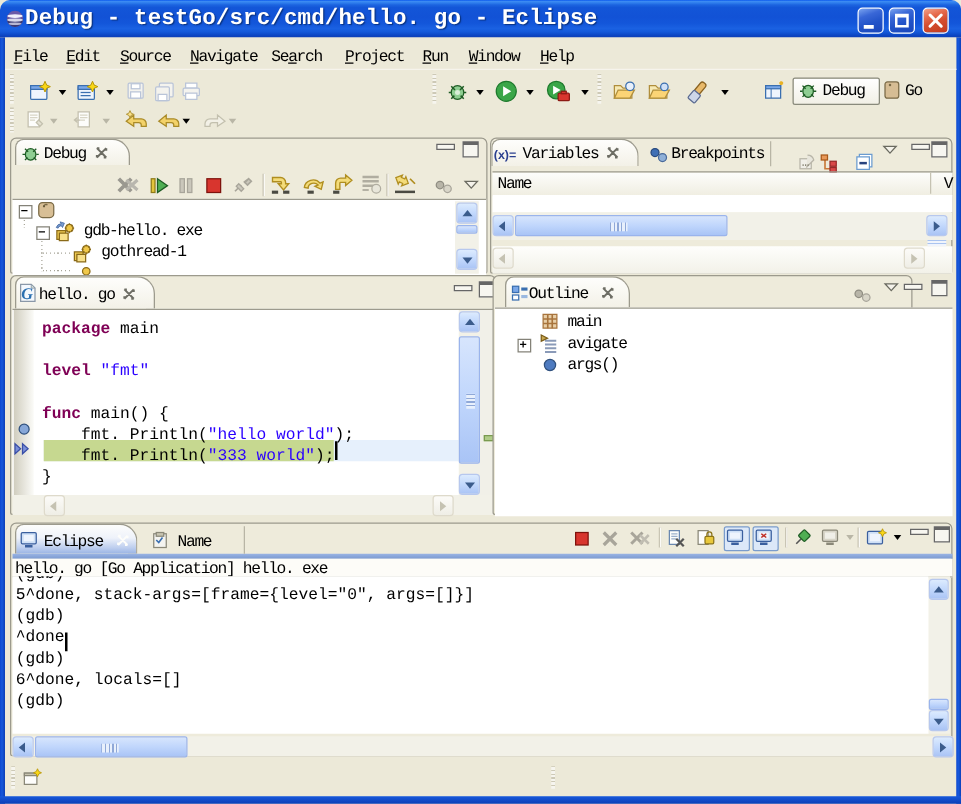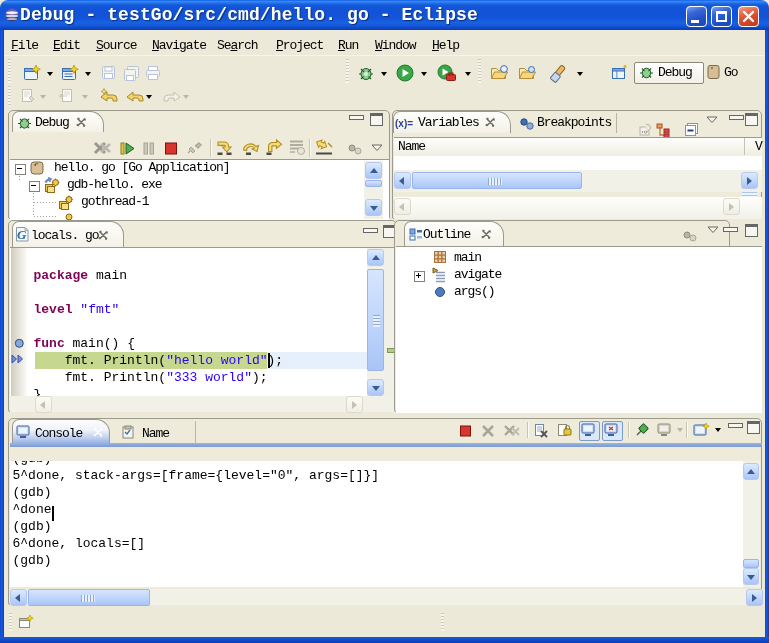--- a/index.html
+++ b/index.html
@@ -308,21 +308,20 @@
       </div>
 
   <div class="abs" style="left:5px;top:4px;width:9px;height:9px;border:1px solid #848278;background:#fff;">
         <div class="abs" style="left:1px;top:3px;width:5px;height:1px;background:#000;"></div>
       </div>
   <svg style="left:20px;top:0px" width="15" height="16">
    <path d="M4 2 h6 a3 3 0 0 1 3 3 v6 a3 3 0 0 1 -3 3 h-6 a3 3 0 0 1 -3 -3 v-6 a3 3 0 0 1 3 -3z" fill="#d8bf96" stroke="#7a6a46"></path>
    <path d="M5 5 a2 2 0 0 1 3 -1" fill="none" stroke="#7a6a46" stroke-width="1.1"></path>
    <circle cx="5.2" cy="5" r="0.9" fill="#6a5a3a"></circle>
   </svg>
-  <div class="abs treetext" style="left:44px;top:0px;">hello. go [Go Application]</div>
 
   <div class="abs" style="left:19px;top:21px;width:9px;height:9px;border:1px solid #848278;background:#fff;">
         <div class="abs" style="left:1px;top:3px;width:5px;height:1px;background:#000;"></div>
       </div>
   <svg style="left:34px;top:17px" width="16" height="16">
    <path d="M1 5 q1 -3 4 -3 l-1 -1.5 3.5 1 -1.5 3.5 -1 -1.5 q-2.5 0.5 -2.5 2z" fill="#7a9ccc" stroke="#3a5f9e" stroke-width="0.6"></path>
    <rect x="1.5" y="7.5" width="7" height="7" fill="#f0cc52" stroke="#8a6a18"></rect>
    <rect x="3.5" y="9.5" width="7" height="6" fill="#f8e08a" stroke="#8a6a18"></rect>
    <circle cx="11.5" cy="5.5" r="3" fill="#f0c84a" stroke="#8a6a18"></circle>
    <path d="M11.5 1.5 v1.5 M11.5 8 v1.5 M7.8 5.5 h1.5 M13.8 5.5 h1.5 M9 3 l1 1 M14 8 l-1 -1 M9 8 l1 -1 M14 3 l-1 1" stroke="#8a6a18" stroke-width="0.9"></path>
@@ -415,21 +414,21 @@
 </div>
 
 <div class="abs panel" id="editorpanel" style="left:8px;top:220px;width:389px;height:192px;">
 
  <div class="tab-sel" style="left:3px;top:0px;width:112px;height:26px;border-radius:7px 14px 0 0;"></div>
  <svg style="left:7px;top:6px" width="13" height="15">
   <path d="M0.5 0.5 h8.5 l3 3 v10.5 h-11.5z" fill="#f4f8fd" stroke="#8a98a8"></path>
   <path d="M9 0.5 v3 h3z" fill="#d8e4d8" stroke="#8a98a8" stroke-width="0.7"></path>
   <text x="1" y="12" font-size="13" font-weight="bold" font-style="italic" fill="#2a6fb0" font-family="Liberation Serif">G</text>
  </svg>
- <div class="abs tabtext" style="left:22px;top:7px;">locals. go</div>
+ <div class="abs tabtext" style="left:22px;top:7px;">hello. go</div>
  <svg style="left:89px;top:9px" width="11" height="11">
    <path d="M1.5 1.5 L9 9 M9 1.5 L1.5 9 M1.5 1.5 l2 -0 M9 1.5 l0 2 M9 9 l-2 0 M1.5 9 l0 -2" stroke="#6d6d64" stroke-width="1.6" fill="none"></path>
  </svg>
 
  <div class="abs" style="left:354px;top:7px;width:13px;height:3px;border:1px solid #666;background:#f7f6f0;"></div>
  <div class="abs" style="left:374px;top:4px;width:11px;height:9px;border:1px solid #666;border-top-width:3px;background:#f7f6f0;"></div>
 
  <div class="abs white" style="left:1px;top:26px;width:387px;height:149px;border-top:1px solid #9c9a8d;overflow:hidden;">
 
   <div class="abs" style="left:1px;top:0px;width:16px;height:149px;background:linear-gradient(90deg,#d0cdbe,#fbfbf8);"></div>
@@ -439,21 +438,21 @@
 
   <svg style="left:4px;top:90px" width="12" height="12">
         <circle cx="5.3" cy="5.3" r="4" fill="#87a7d8" stroke="#30517e"></circle>
       </svg>
 
   <svg style="left:1px;top:104.5px" width="15" height="12">
    <path d="M1 2 l4.5 4 -4.5 4 z" fill="#7a8fd8" stroke="#3a4fa8"></path>
    <path d="M7 2 l4.5 4 -4.5 4 z" fill="#7a8fd8" stroke="#3a4fa8"></path>
   </svg>
 
-  <div class="abs code" style="left:23.5px;top:19px;"><span class="kw">package</span> main
+  <div class="abs code" style="left:23.5px;top:6px;"><span class="kw">package</span> main
 
 <span class="kw">level</span> <span class="str">"fmt"</span>
 
 <span class="kw">func</span> main() {
     fmt. Println(<span class="str">"hello world"</span>);
     fmt. Println(<span class="str">"333 world"</span>);
 }</div>
 
   <div class="abs" style="left:258px;top:105px;width:1.5px;height:15px;background:#000;"></div>
 
@@ -531,21 +530,21 @@
 </div>
 
 <div class="abs panel" id="consolepanel" style="left:8px;top:418px;width:754px;height:187px;">
  <div class="tab-sel" style="left:3px;top:0px;width:98px;height:24px;border-radius:7px 14px 0 0;background:linear-gradient(180deg,#fdfdfc 0%,#eef2fa 45%,#bccdee 80%,#9ab4e4 100%);"></div>
  <div class="abs" style="left:1px;top:24px;width:752px;height:4px;background:linear-gradient(180deg,#9ab4e4,#7b9ad0);"></div>
  <svg style="left:7px;top:6px" width="16" height="14">
   <rect x="1" y="1" width="12" height="9" rx="1" fill="#cfe0f6" stroke="#3a5f9e"></rect>
   <rect x="3" y="3" width="8" height="5" fill="#eef4fd"></rect>
   <rect x="4" y="11" width="6" height="2" fill="#3a5f9e"></rect>
  </svg>
- <div class="abs tabtext" style="left:26px;top:7px;">Console</div>
+ <div class="abs tabtext" style="left:26px;top:7px;">Eclipse</div>
  <svg style="left:84px;top:8px" width="11" height="11">
    <path d="M1.5 1.5 L9 9 M9 1.5 L1.5 9 M1.5 1.5 l2 -0 M9 1.5 l0 2 M9 9 l-2 0 M1.5 9 l0 -2" stroke="#fdfdfa" stroke-width="1.6" fill="none"></path>
  </svg>
 
  <div class="abs" style="left:104px;top:2px;width:82px;height:22px;border-right:1px solid #b8b5a5;"></div>
  <svg style="left:113px;top:6px" width="15" height="14">
   <rect x="1" y="2" width="10" height="11" fill="#f4f4f0" stroke="#8a8878"></rect>
   <rect x="3" y="1" width="6" height="3" fill="#c8c4b0" stroke="#8a8878"></rect>
   <path d="M3 7 l2 2 3 -4" stroke="#3a6fb0" fill="none" stroke-width="1.3"></path>
  </svg>
@@ -599,20 +598,23 @@
  <div class="sep" style="left:677px;top:3px;height:16px;"></div>
  <svg style="left:684px;top:3px" width="18" height="16">
   <rect x="1" y="3" width="12" height="10" rx="1" fill="#cfe0f6" stroke="#3a5f9e"></rect>
   <rect x="3" y="5" width="8" height="6" fill="#eef4fd"></rect>
   <path d="M13 1 l1 2.2 2.2 1 -2.2 1 -1 2.2 -1 -2.2 -2.2 -1 2.2 -1z" fill="#f8d616" stroke="#b99708" stroke-width="0.7"></path>
  </svg>
  <div class="dd" style="left:706px;top:9px;"></div>
  <div class="abs" style="left:719px;top:4px;width:13px;height:3px;border:1px solid #666;background:#f7f6f0;"></div>
  <div class="abs" style="left:738px;top:2px;width:11px;height:9px;border:1px solid #666;border-top-width:3px;background:#f7f6f0;"></div>
 
+ <div class="abs" style="left:1px;top:28px;width:752px;height:14px;background:#fdfcf8;border-bottom:1px solid #b5b2a2;">
+  <div class="abs treetext" style="left:2px;top:0px;">hello. go [Go Application] hello. exe</div>
+ </div>
 
  <div class="abs white" style="left:1px;top:42px;width:733px;height:126px;overflow:hidden;">
   <div class="abs code" style="left:2.5px;top:-11px;">(gdb)
 5^done, stack-args=[frame={level="0", args=[]}]
 (gdb)
 ^done
 (gdb)
 6^done, locals=[]
 (gdb)</div>
   <div class="abs" style="left:42px;top:45px;width:1.5px;height:15px;background:#000;"></div>

